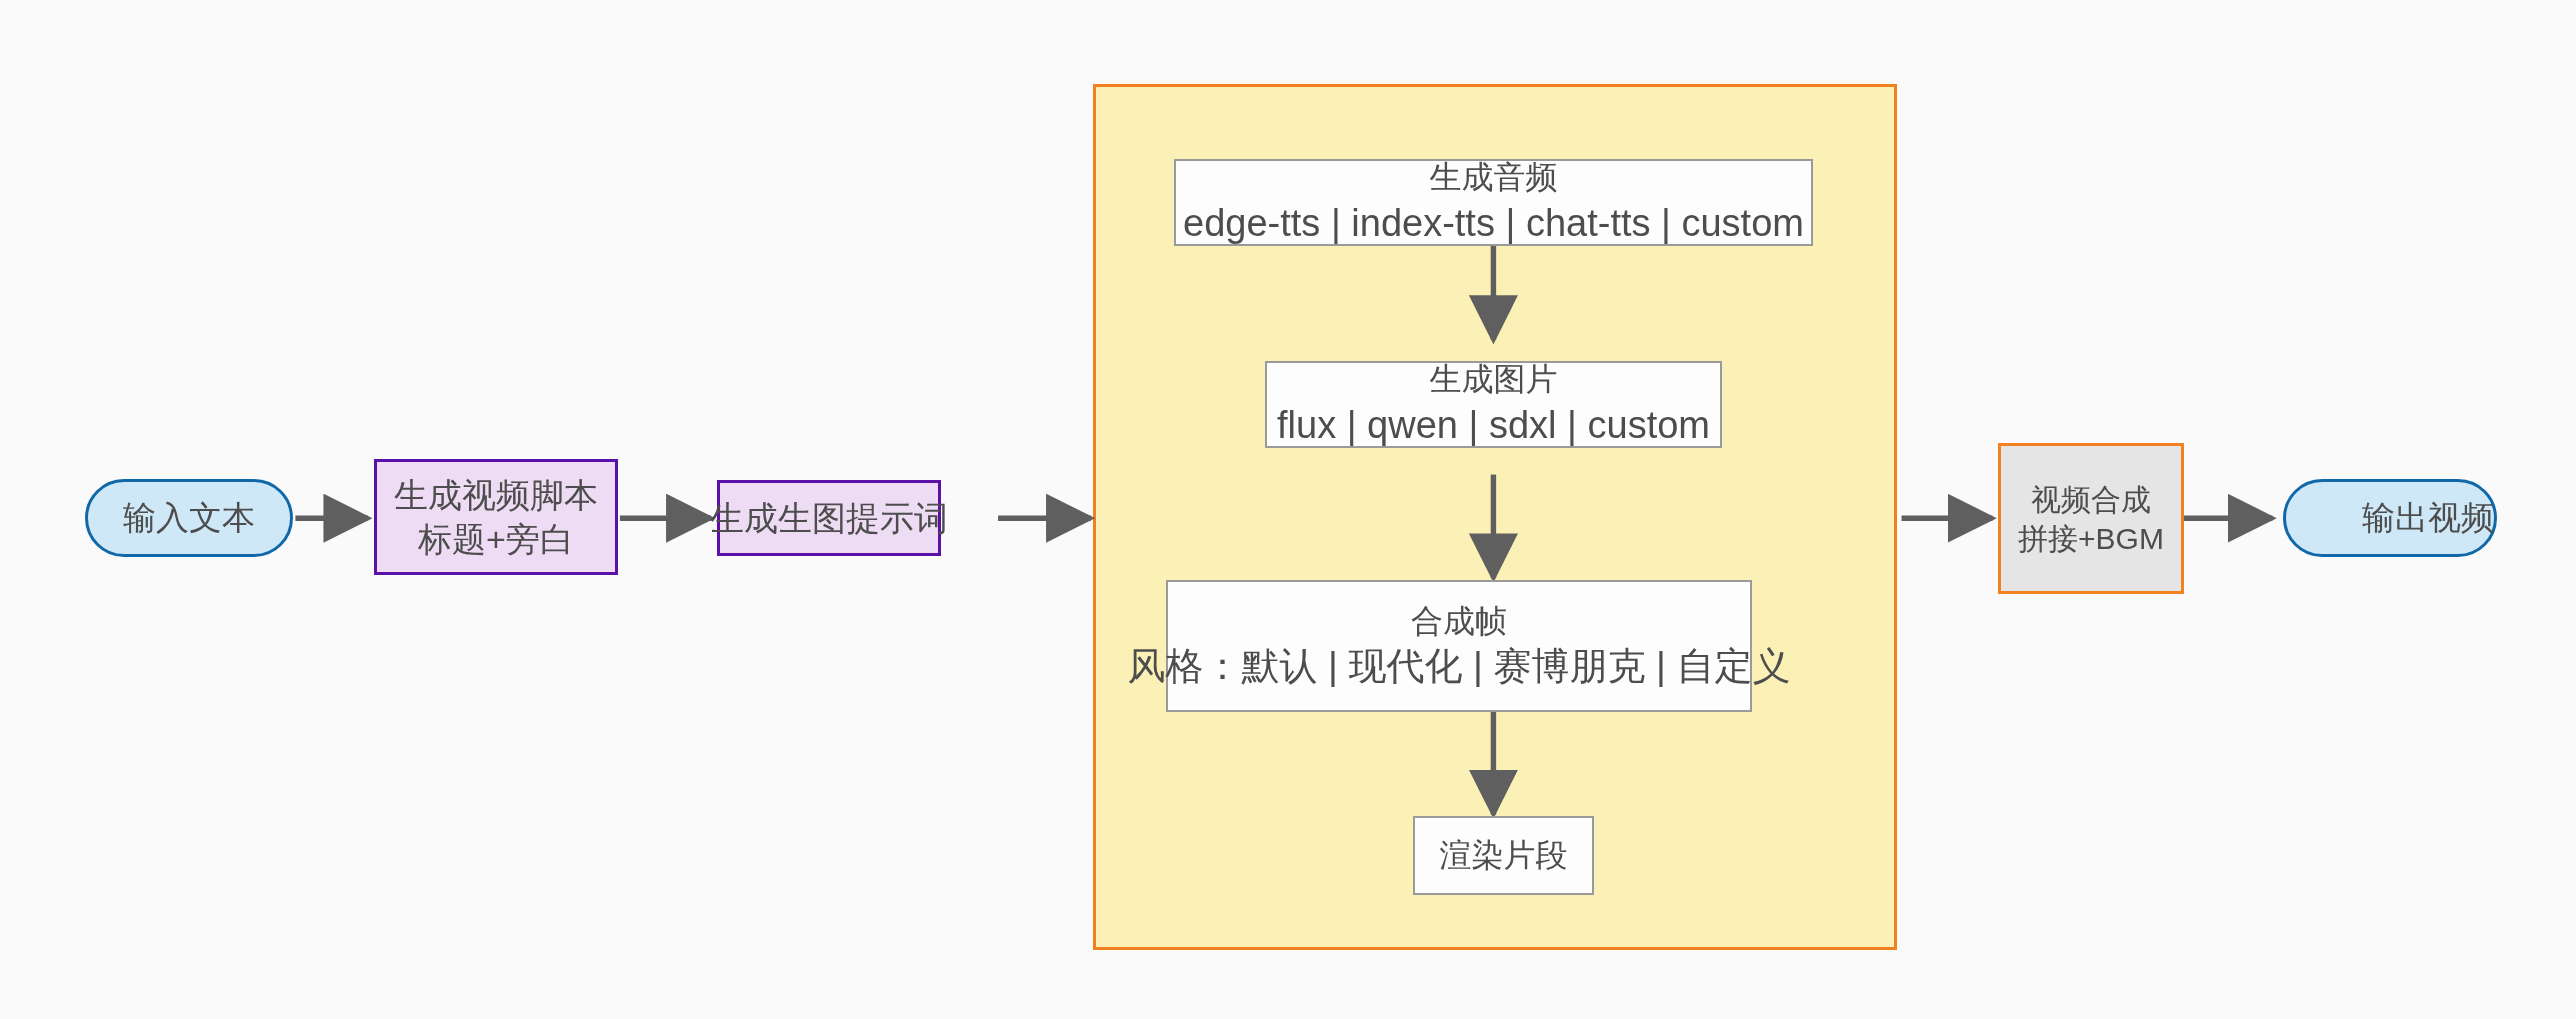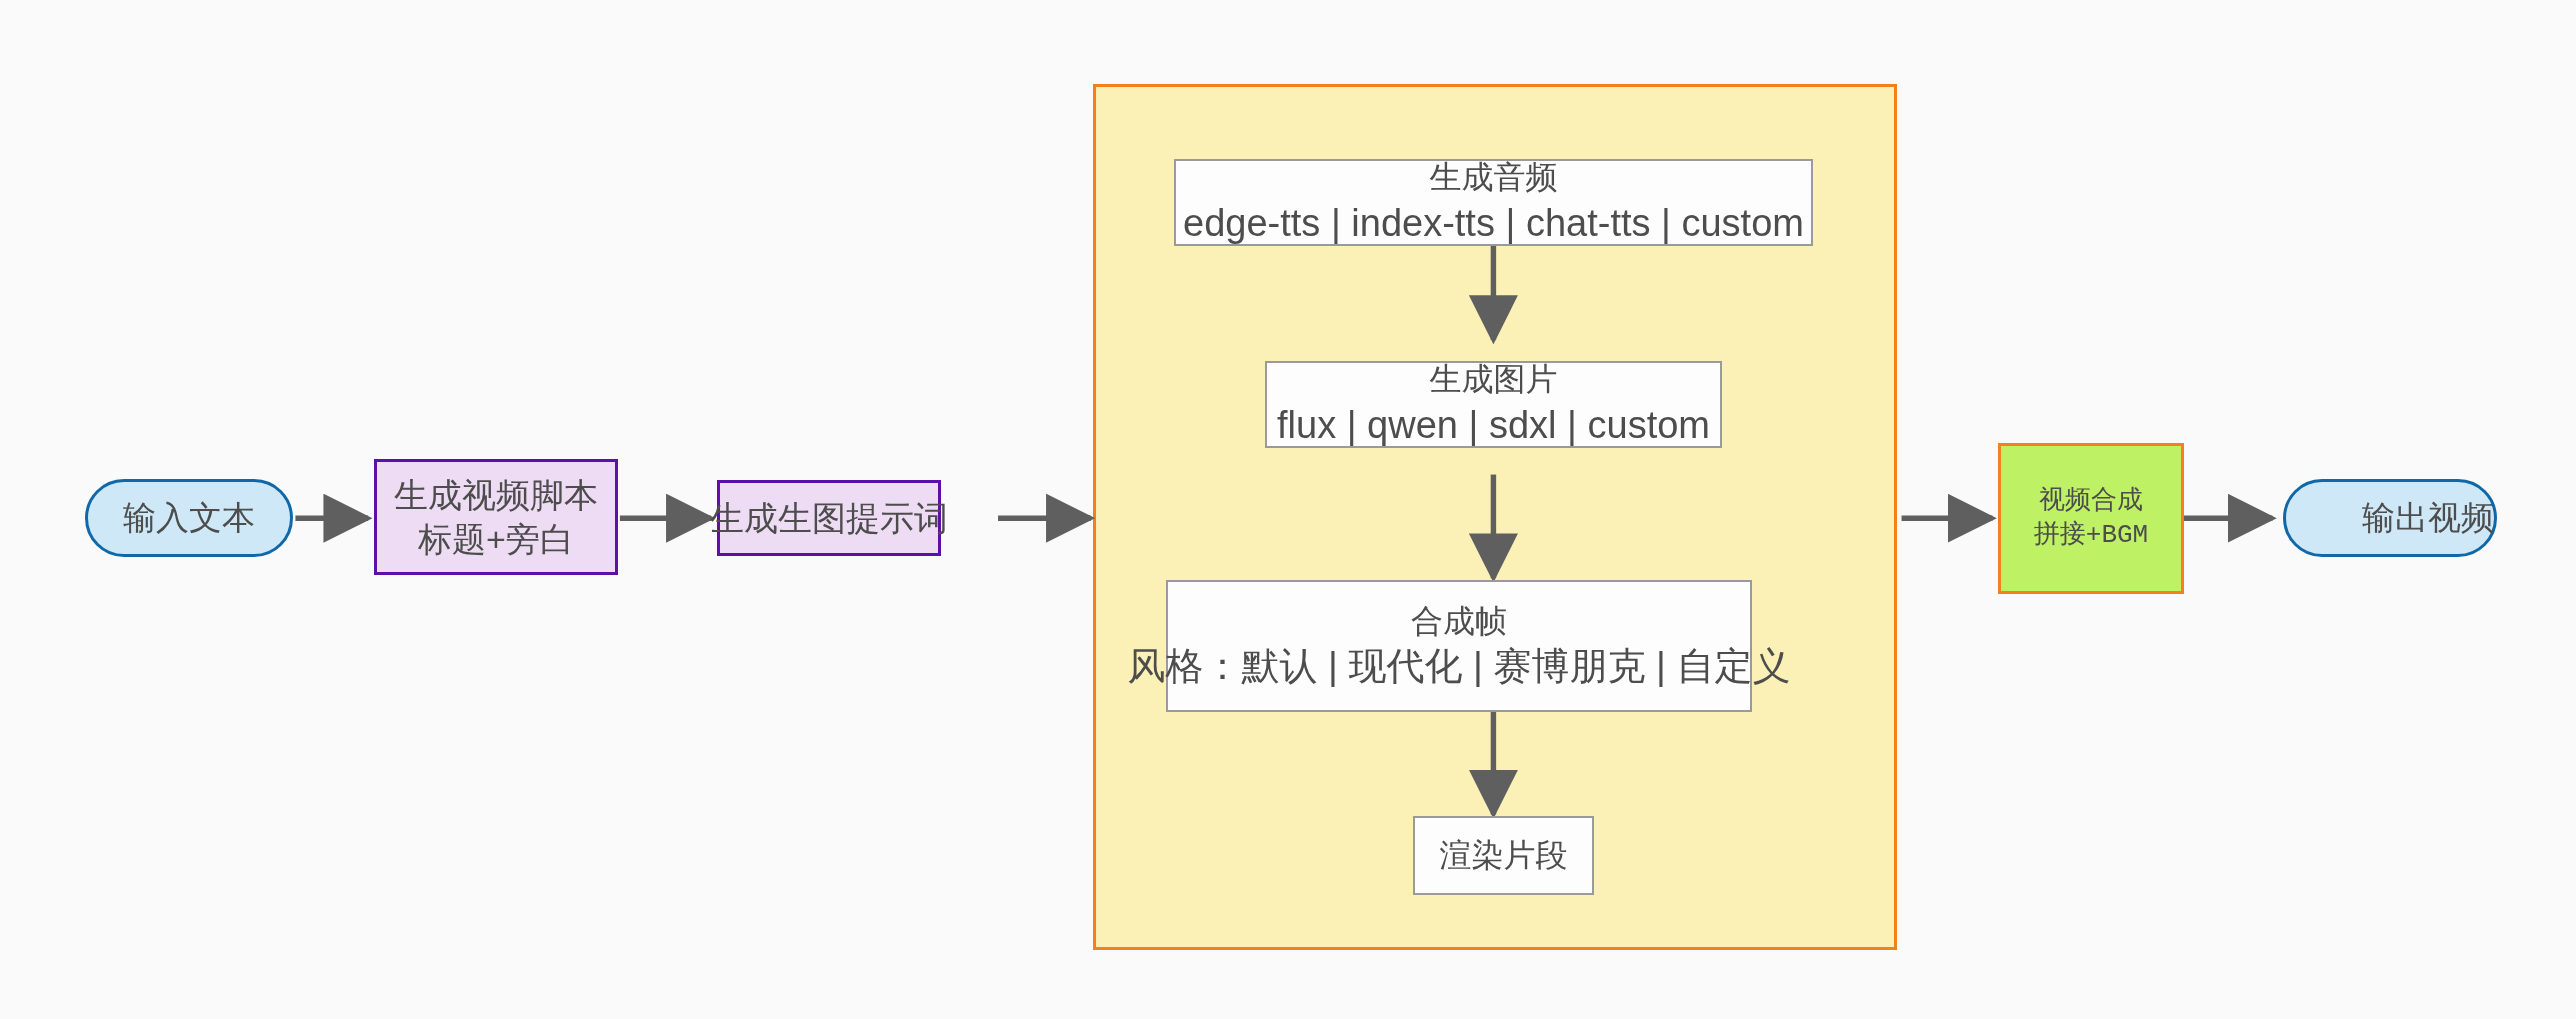--- a/index.html
+++ b/index.html
@@ -44,24 +44,23 @@
     font-size: 33px;
   }
   
   .purple {
     background: #eddcf3;
     border: 3.6px solid #5b10a8;
     font-size: 34px;
   }
   
   .orange {
-    background: #bef264;
+    background: #e5e5e5;
     border: 3.6px solid #f38121;
-    font-size: 26px;
-    font-family: Liberation Mono, monospace;
+    font-size: 30px;
   }
   
   .plain {
     background: #fdfdfd;
     border: 2.7px solid #9a9a9a;
     font-size: 32px;
   }
   .plain .sub { font-size: 38px; }
 
   

